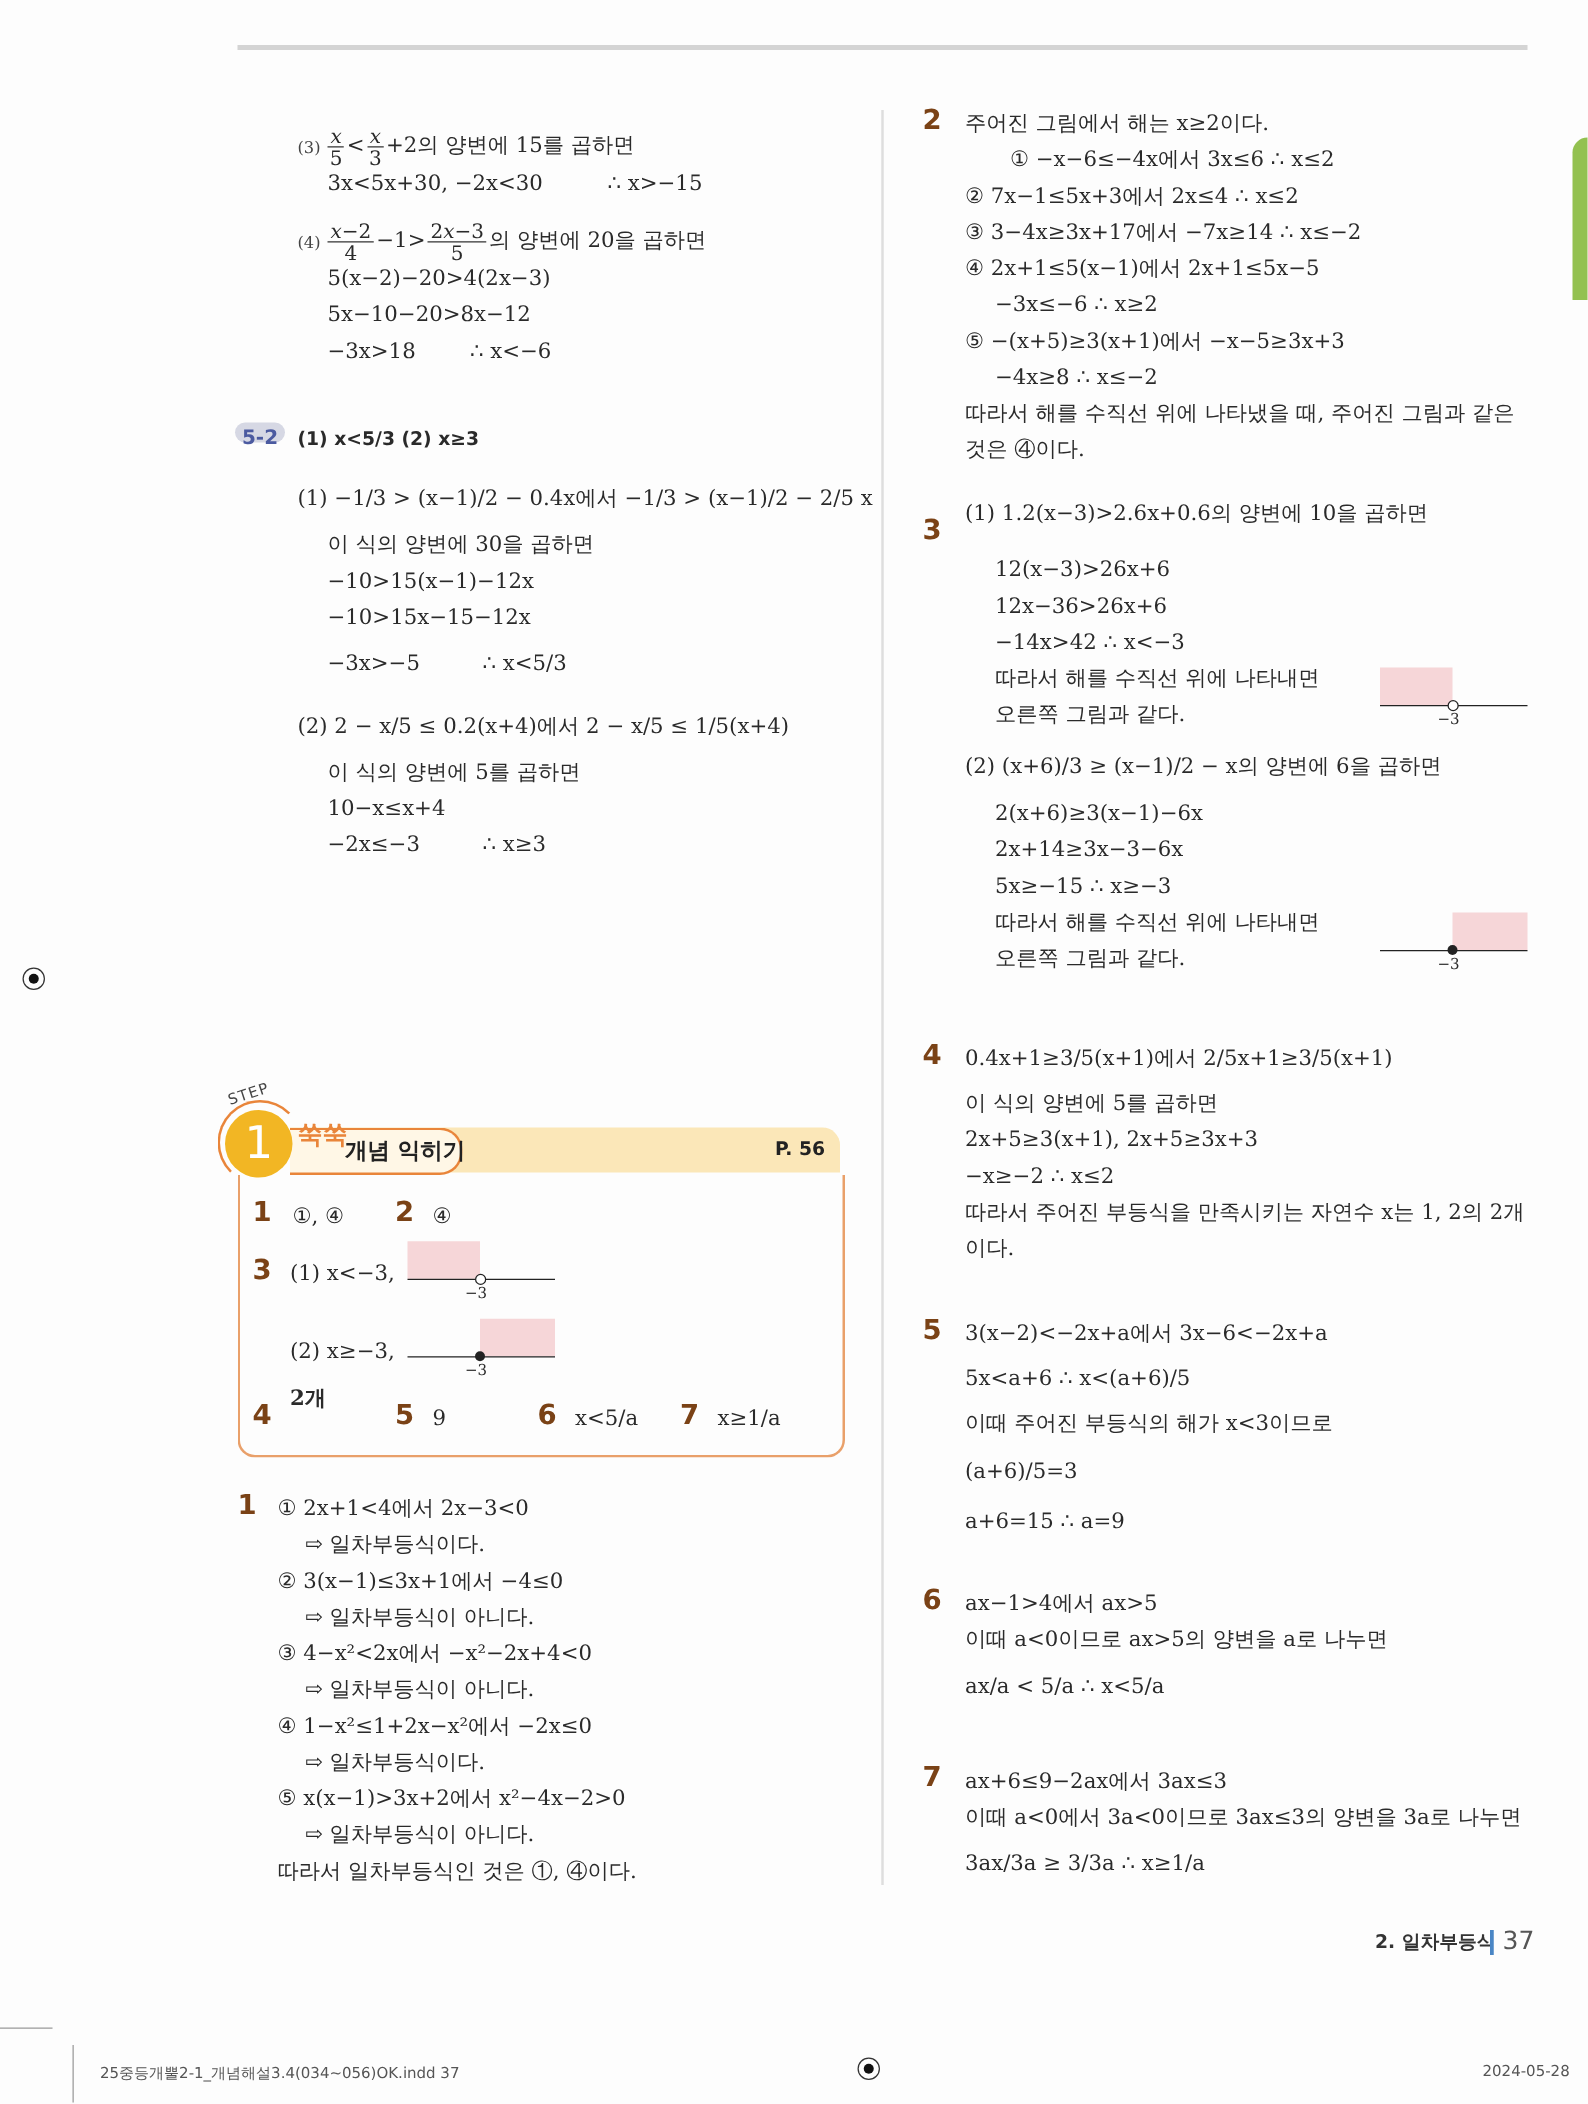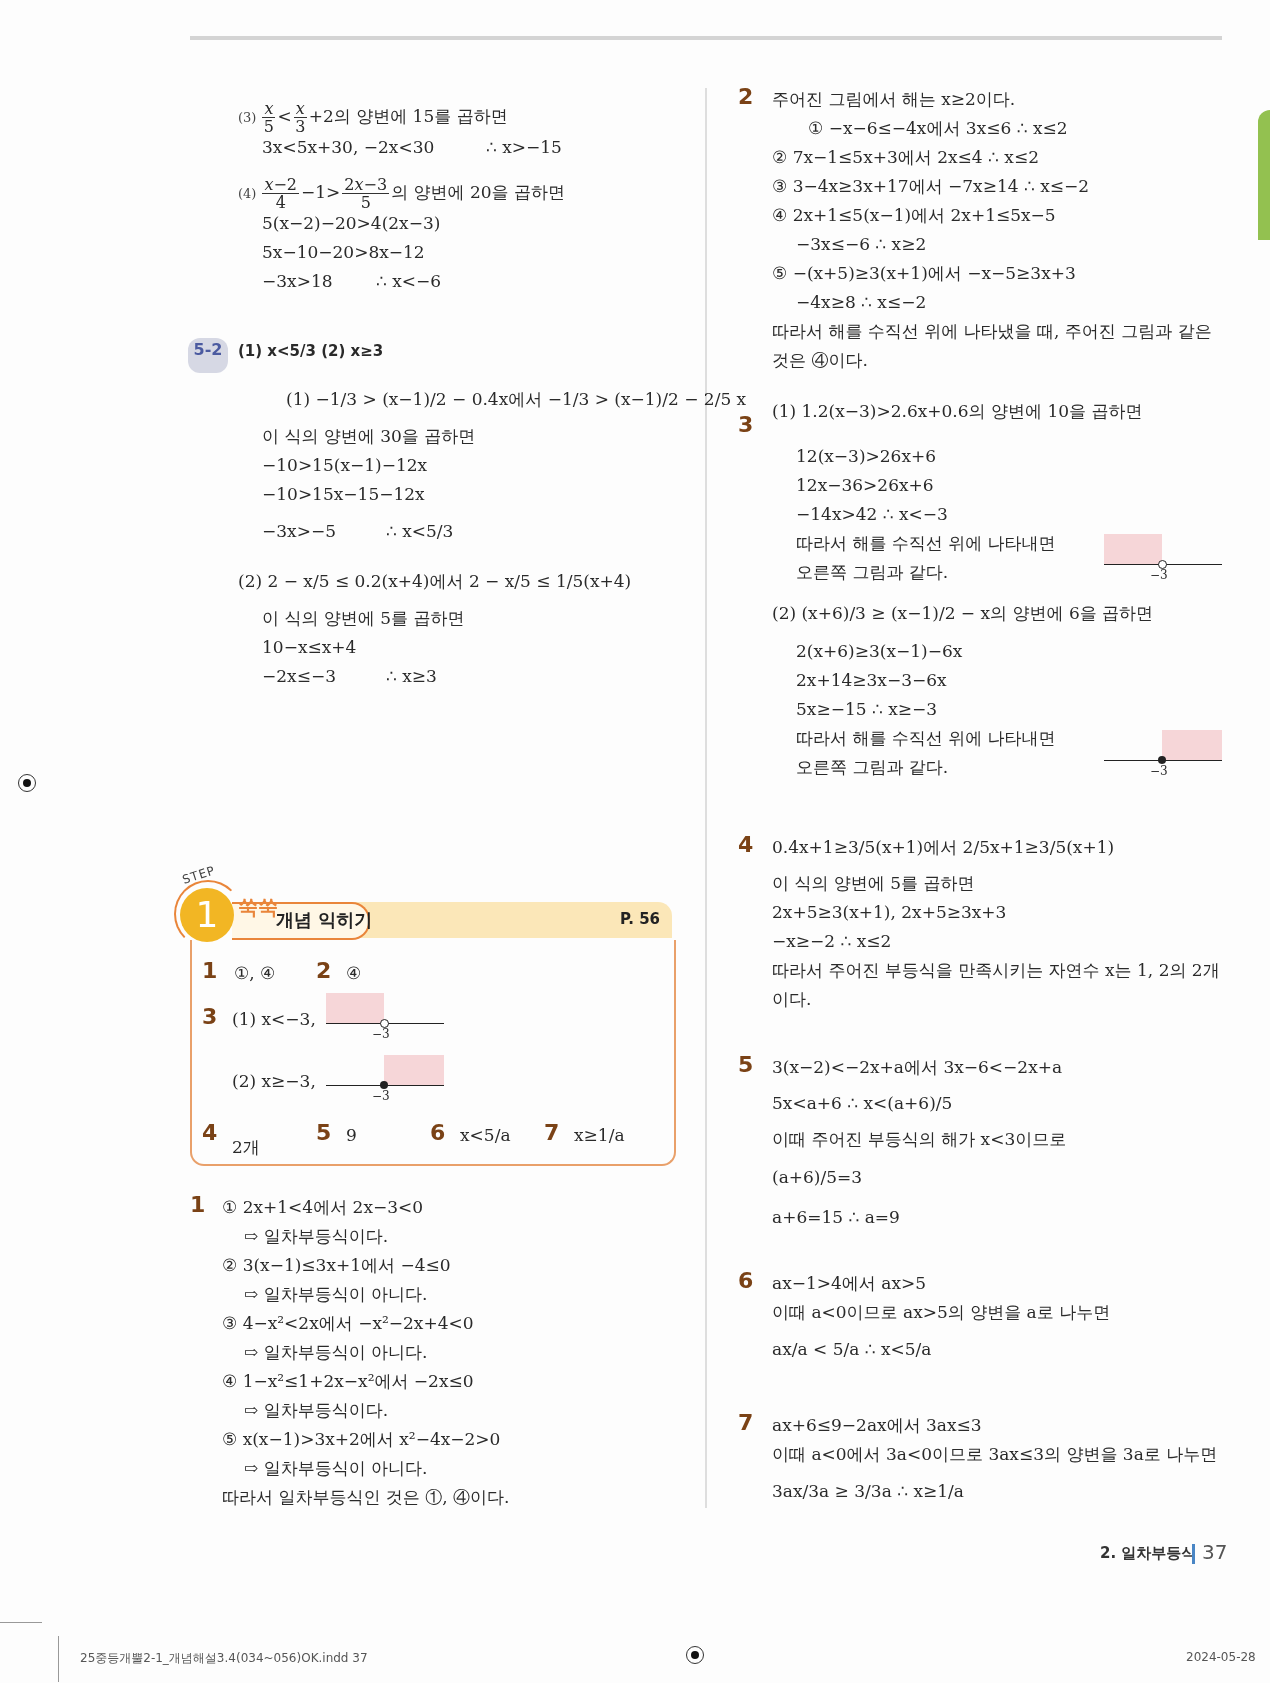--- a/index.html
+++ b/index.html
@@ -7,21 +7,21 @@
          font-family:"DejaVu Serif", "Liberation Serif", serif; color:#2a2a2a; font-size:17px; }
   .abs { position:absolute; }
   .topbar { left:190px; top:36px; width:1032px; height:4px; background:#d4d4d4; }
   .colsep { left:705px; top:88px; width:2px; height:1420px; background:#dedede; }
   .ln { position:absolute; white-space:nowrap; line-height:22px; }
   .sub { font-size:13px; color:#444; margin-right:4px; }
   .num { font-family:"DejaVu Sans", sans-serif; font-weight:bold; color:#7a4216; font-size:22px; }
   .frac { display:inline-flex; flex-direction:column; align-items:center; vertical-align:middle; line-height:17px; margin:0 2px; font-size:16px; }
   .frac .n { border-bottom:1px solid #333; padding:0 2px; }
   i { font-style:italic; }
-  .badge52 { left:188px; top:338px; width:40px; height:35px; border-radius:12px; background:#d6d8e4; color:#4b5aa0;
+  .badge52 { left:188px; top:338px; width:40px; height:16px; border-radius:12px; background:#d6d8e4; color:#4b5aa0;
              font-family:"DejaVu Sans", sans-serif; font-weight:bold; font-size:16px; text-align:center; line-height:24px; }
   .step-bar { left:232px; top:902px; width:440px; height:36px; background:#fbe7b8; border-radius:0 14px 0 0; }
   .step-pill { left:232px; top:902px; width:136px; height:34px; border:2px solid #e9853a; border-left:none; border-radius:0 18px 18px 0; background:#fff7e6; }
   .step-circle { left:180px; top:888px; width:54px; height:54px; border-radius:50%; background:#f2b624; color:#fff; font-size:36px; text-align:center; line-height:54px; font-family:"DejaVu Sans", sans-serif; }
   .step-arc { left:174px; top:880px; width:64px; height:64px; border-radius:50%; border:2px solid #e9853a; border-right-color:transparent; border-bottom-color:transparent; }
   .step-label { left:182px; top:868px; font-family:"DejaVu Sans", sans-serif; font-size:12px; color:#444; transform:rotate(-18deg); letter-spacing:1px; }
   .step-ssuk { left:238px; top:898px; color:#e9853a; font-family:"DejaVu Sans", sans-serif; font-weight:bold; font-size:20px; line-height:18px; }
   .step-title { left:276px; top:908px; font-family:"DejaVu Sans", sans-serif; font-weight:bold; font-size:18px; color:#222; }
   .step-page { left:620px; top:910px; font-family:"DejaVu Sans", sans-serif; font-weight:bold; font-size:15px; color:#222; }
   .anskbox { left:190px; top:940px; width:482px; height:224px; border:2px solid #e9a06a; border-top:none; border-radius:0 0 14px 14px; }
@@ -62,21 +62,21 @@
         <span>5</span>
       </span>의 양변에 20을 곱하면</div>
   <div class="ln" style="left:262px;top:212px;">5(x−2)−20&gt;4(2x−3)</div>
   <div class="ln" style="left:262px;top:241px;">5x−10−20&gt;8x−12</div>
   <div class="ln" style="left:262px;top:270px;">−3x&gt;18</div>
   <div class="ln" style="left:376px;top:270px;">∴ x&lt;−6</div>
 
   <div class="abs badge52">5-2</div>
   <div class="ln" style="left:238px;top:340px;font-family:'DejaVu Sans',sans-serif;font-weight:bold;font-size:15px;">(1) x&lt;5/3   (2) x≥3</div>
 
-  <div class="ln" style="left:238px;top:388px;margin-left:48px;">(1) −1/3 &gt; (x−1)/2 − 0.4x에서 −1/3 &gt; (x−1)/2 − 2/5 x</div>
+  <div class="ln" style="left:238px;top:388px;">(1) −1/3 &gt; (x−1)/2 − 0.4x에서 −1/3 &gt; (x−1)/2 − 2/5 x</div>
   <div class="ln" style="left:262px;top:425px;">이 식의 양변에 30을 곱하면</div>
   <div class="ln" style="left:262px;top:454px;">−10&gt;15(x−1)−12x</div>
   <div class="ln" style="left:262px;top:483px;">−10&gt;15x−15−12x</div>
   <div class="ln" style="left:262px;top:520px;">−3x&gt;−5</div>
   <div class="ln" style="left:386px;top:520px;">∴ x&lt;5/3</div>
 
   <div class="ln" style="left:238px;top:570px;">(2) 2 − x/5 ≤ 0.2(x+4)에서 2 − x/5 ≤ 1/5(x+4)</div>
   <div class="ln" style="left:262px;top:607px;">이 식의 양변에 5를 곱하면</div>
   <div class="ln" style="left:262px;top:636px;">10−x≤x+4</div>
   <div class="ln" style="left:262px;top:665px;">−2x≤−3</div>
@@ -107,21 +107,21 @@
   </div>
   <div class="ln" style="left:232px;top:1070px;">(2) x≥−3,</div>
   <div class="nl" style="left:326px;top:1055px;width:118px;height:46px;">
     <div class="shade" style="left:58px;top:0;width:60px;height:30px;"></div>
     <div class="axis" style="left:0;top:30px;width:118px;"></div>
     <div class="abs" style="left:54px;top:26px;width:8px;height:8px;border-radius:50%;background:#222;"></div>
     <div class="abs" style="left:46px;top:34px;font-size:12px;">−3</div>
   </div>
 
   <div class="ln num" style="left:202px;top:1122px;">4</div>
-  <div class="ln" style="left:232px;top:1136px;">2개</div>
+  <div class="ln" style="left:232px;top:1108px;font-weight:bold;">2개</div>
   <div class="ln num" style="left:316px;top:1122px;">5</div>
   <div class="ln" style="left:346px;top:1124px;">9</div>
   <div class="ln num" style="left:430px;top:1122px;">6</div>
   <div class="ln" style="left:460px;top:1124px;">x&lt;5/a</div>
   <div class="ln num" style="left:544px;top:1122px;">7</div>
   <div class="ln" style="left:574px;top:1124px;">x≥1/a</div>
 
   <div class="ln num" style="left:190px;top:1194px;">1</div>
   <div class="ln" style="left:222px;top:1196px;">① 2x+1&lt;4에서 2x−3&lt;0</div>
   <div class="ln" style="left:244px;top:1225px;">⇨ 일차부등식이다.</div>

